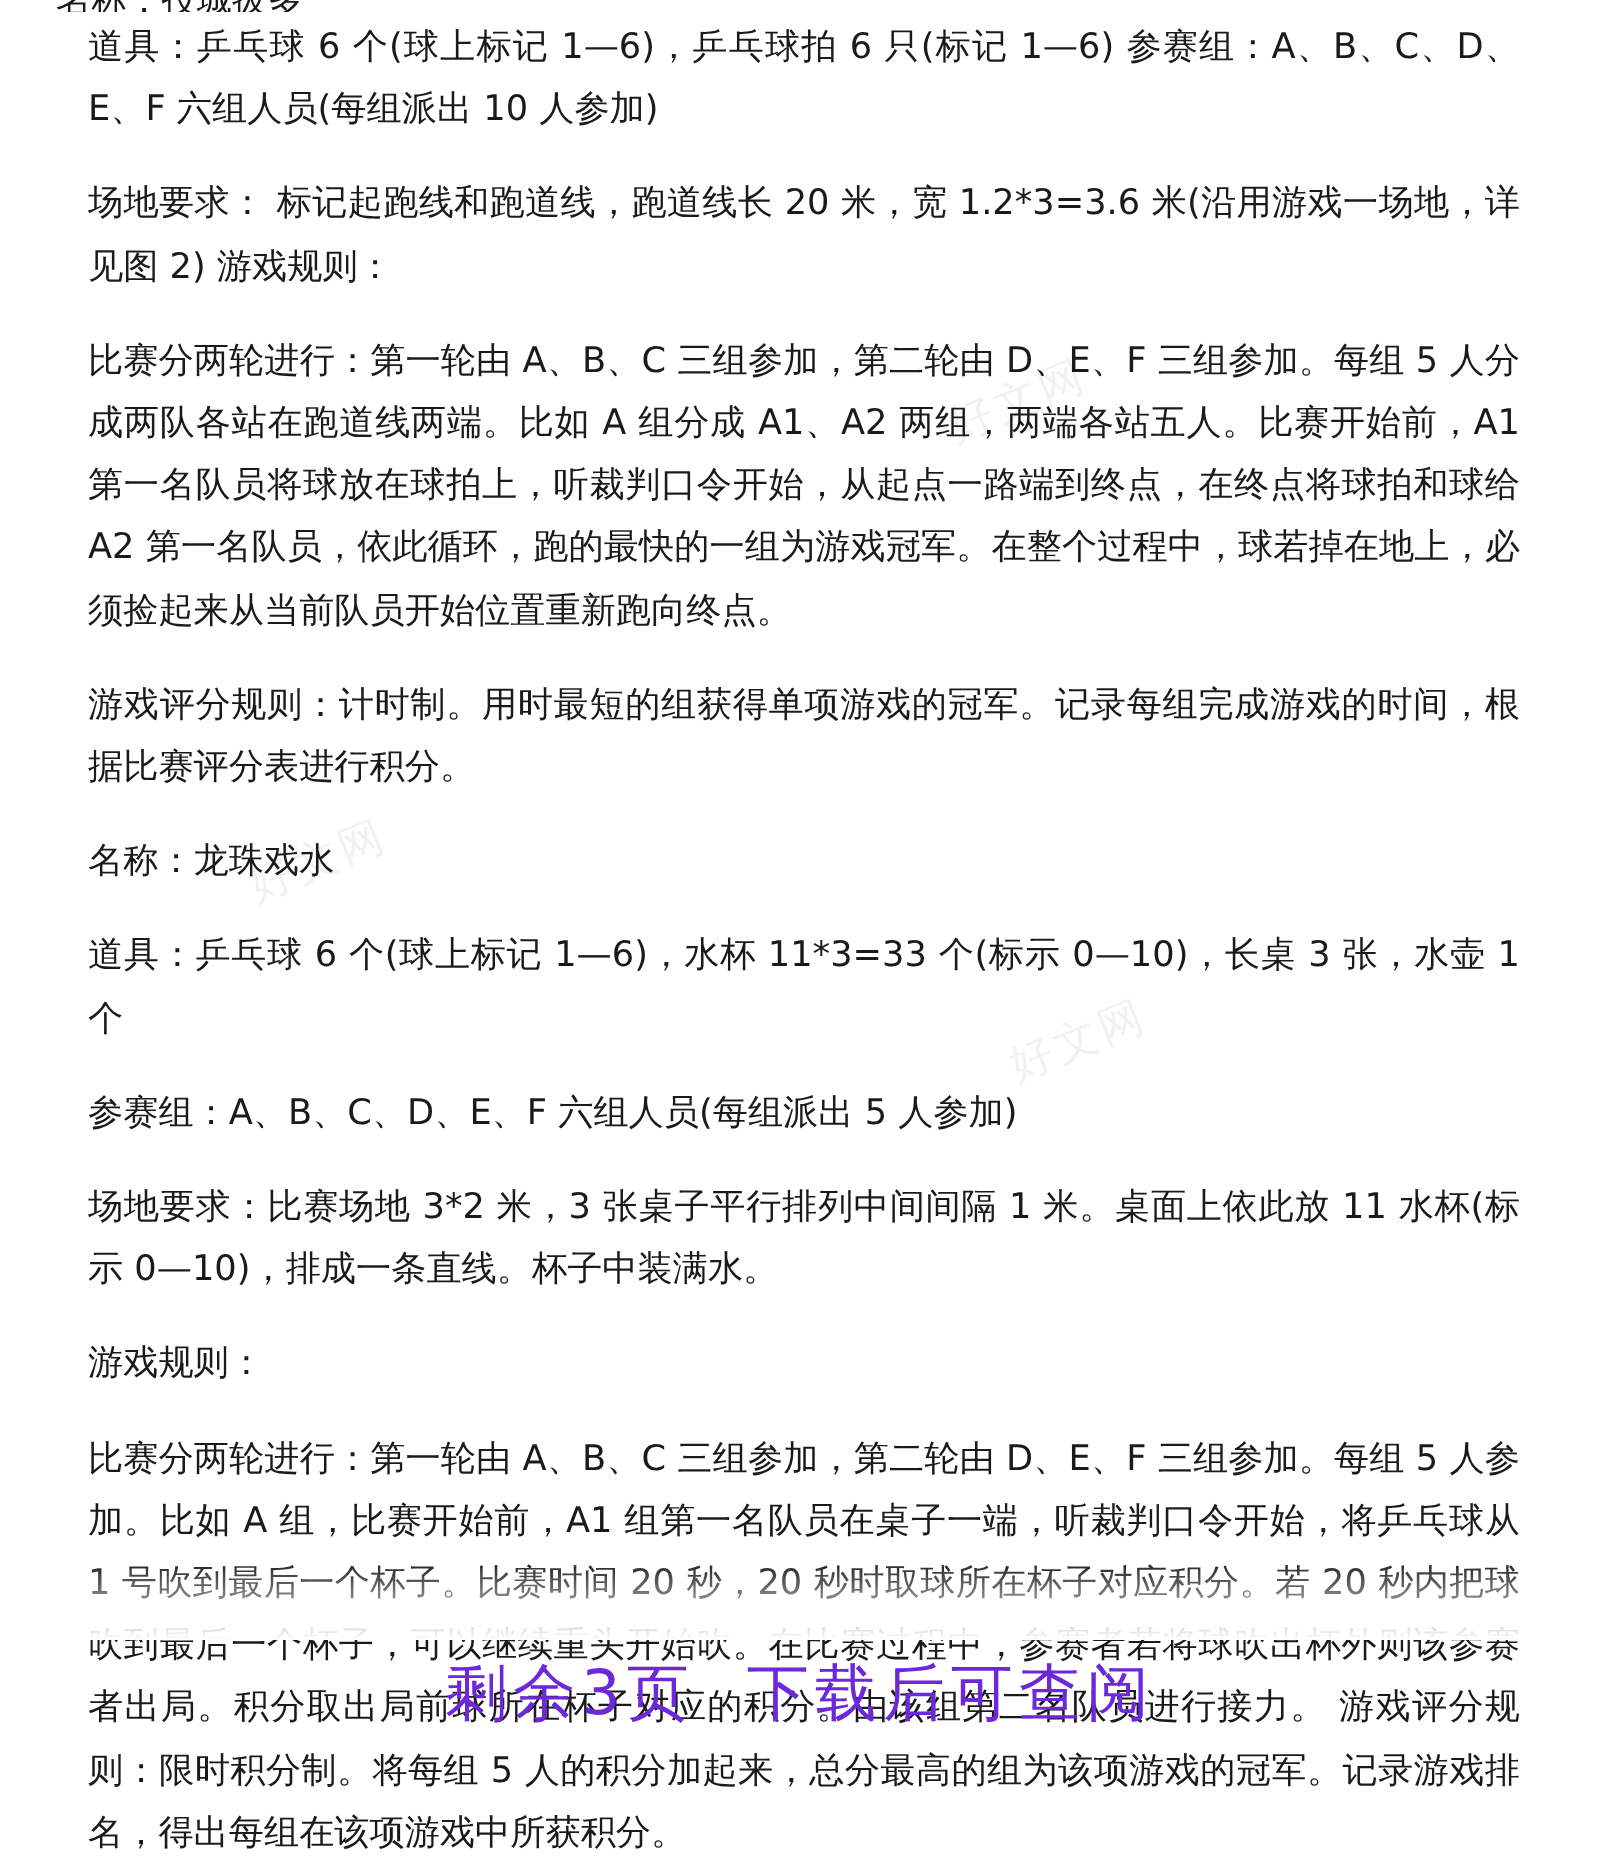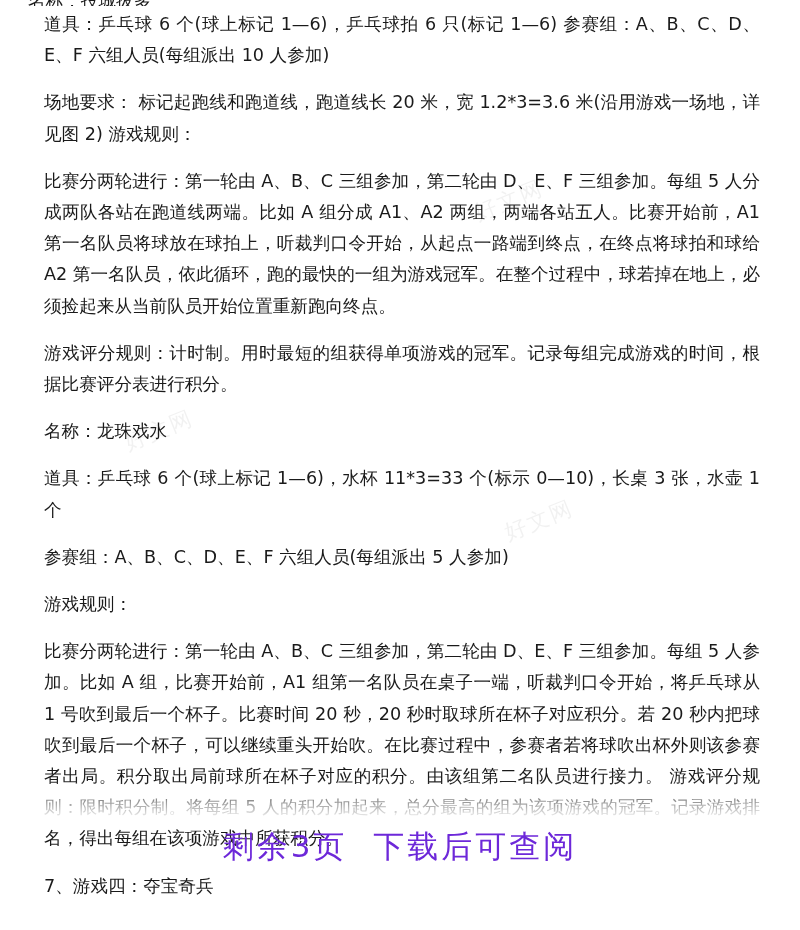--- a/index.html
+++ b/index.html
@@ -111,20 +111,21 @@
   <div class="clipped-top">名称：投城拔多</div>
 
   <div class="body-text">
     <p class="para" style="margin-top:9px">道具：乒乓球 6 个(球上标记 1—6)，乒乓球拍 6 只(标记 1—6) 参赛组：A、B、C、D、E、F 六组人员(每组派出 10 人参加)</p>
     <p class="para">场地要求： 标记起跑线和跑道线，跑道线长 20 米，宽 1.2*3=3.6 米(沿用游戏一场地，详见图 2) 游戏规则：</p>
     <p class="para">比赛分两轮进行：第一轮由 A、B、C 三组参加，第二轮由 D、E、F 三组参加。每组 5 人分成两队各站在跑道线两端。比如 A 组分成 A1、A2 两组，两端各站五人。比赛开始前，A1 第一名队员将球放在球拍上，听裁判口令开始，从起点一路端到终点，在终点将球拍和球给 A2 第一名队员，依此循环，跑的最快的一组为游戏冠军。在整个过程中，球若掉在地上，必须捡起来从当前队员开始位置重新跑向终点。</p>
     <p class="para">游戏评分规则：计时制。用时最短的组获得单项游戏的冠军。记录每组完成游戏的时间，根据比赛评分表进行积分。</p>
     <p class="para">名称：龙珠戏水</p>
     <p class="para">道具：乒乓球 6 个(球上标记 1—6)，水杯 11*3=33 个(标示 0—10)，长桌 3 张，水壶 1 个</p>
     <p class="para">参赛组：A、B、C、D、E、F 六组人员(每组派出 5 人参加)</p>
+    <p class="para">场地要求：比赛场地 3*2 米，3 张桌子平行排列中间间隔 1 米。桌面上依此放 11 水杯(标示 0—10)，排成一条直线。杯子中装满水。</p>
     <p class="para">游戏规则：</p>
     <p class="para">比赛分两轮进行：第一轮由 A、B、C 三组参加，第二轮由 D、E、F 三组参加。每组 5 人参加。比如 A 组，比赛开始前，A1 组第一名队员在桌子一端，听裁判口令开始，将乒乓球从 1 号吹到最后一个杯子。比赛时间 20 秒，20 秒时取球所在杯子对应积分。若 20 秒内把球吹到最后一个杯子，可以继续重头开始吹。在比赛过程中，参赛者若将球吹出杯外则该参赛者出局。积分取出局前球所在杯子对应的积分。由该组第二名队员进行接力。 游戏评分规则：限时积分制。将每组 5 人的积分加起来，总分最高的组为该项游戏的冠军。记录游戏排名，得出每组在该项游戏中所获积分。</p>
     <p class="para">7、游戏四：夺宝奇兵</p>
   </div>
 
   <div class="fade-area"></div>
 
   <div class="page-notice">
     <span>剩余3页</span><span class="gap"></span><span>下载后可查阅</span>
   </div>

